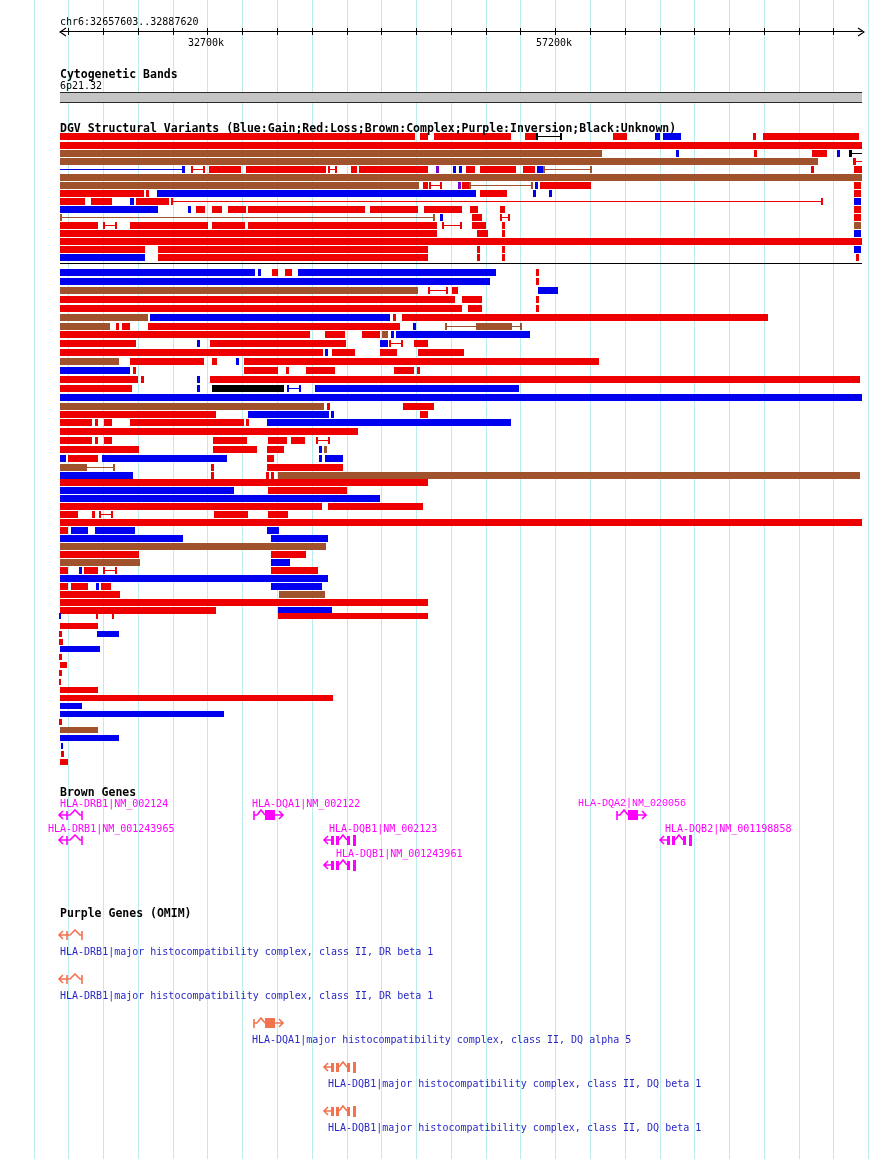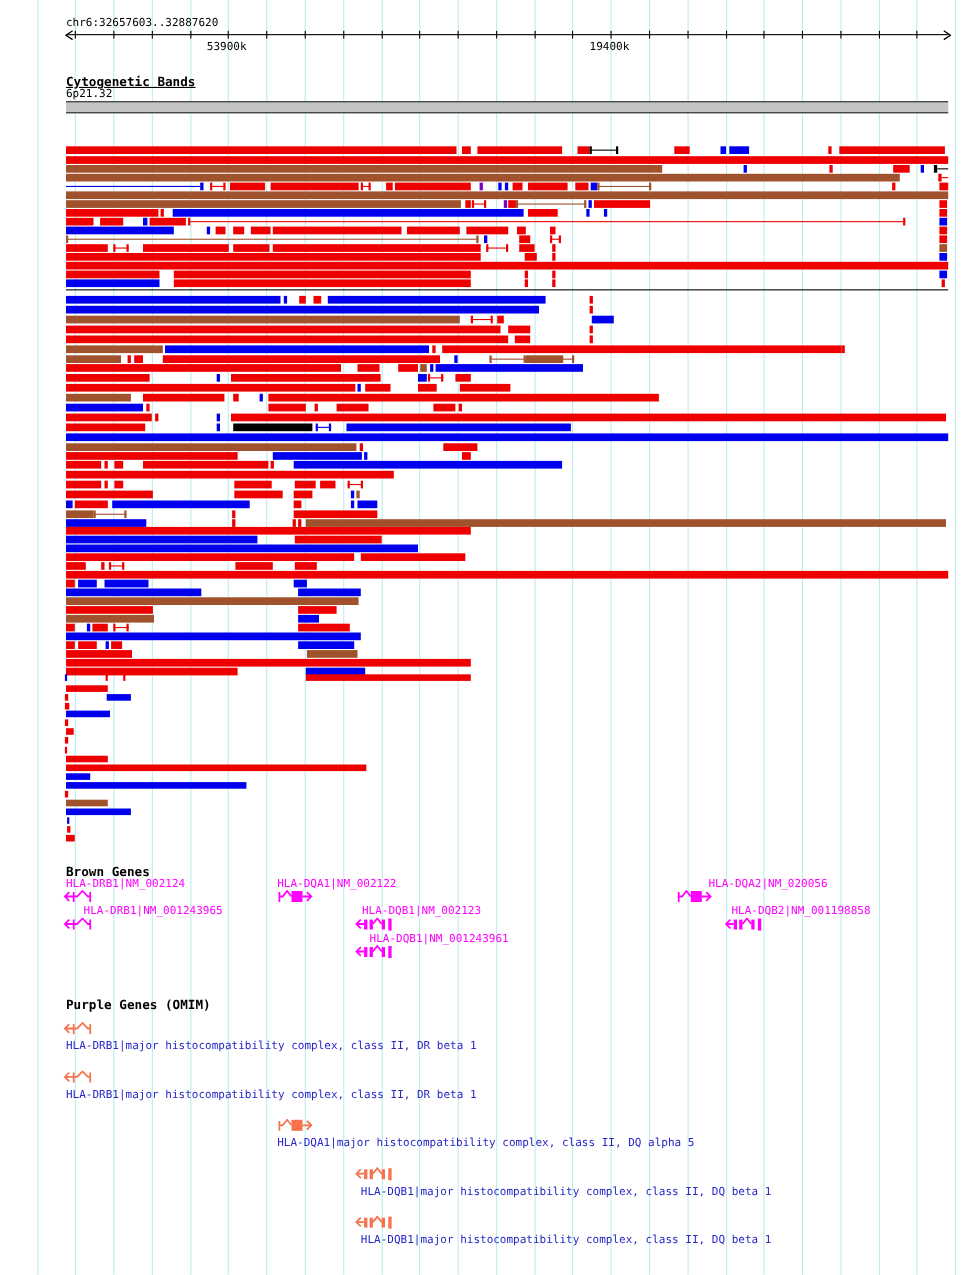--- a/index.html
+++ b/index.html
@@ -78,28 +78,29 @@
       <div class="arrowhead" style="left: 59px; top: 27px;">
         <svg width="8" height="10">
           <path d="M7 1 L1 5 L7 9" fill="none" stroke="#000" stroke-width="1.2"></path>
         </svg>
       </div>
       <div class="arrowhead" style="left: 857px; top: 27px;">
         <svg width="8" height="10">
           <path d="M1 1 L7 5 L1 9" fill="none" stroke="#000" stroke-width="1.2"></path>
         </svg>
       </div>
-      <div class="lbl" style="left: 188px; top: 37px;">53900k</div>
-      <div class="lbl" style="left: 536px; top: 37px;">19400k</div>
+      <div class="lbl" style="left: 188px; top: 37px;">32700k</div>
+      <div class="lbl" style="left: 536px; top: 37px;">57200k</div>
     </div>
 
-  <div class="hdr" id="cyto-header" style="left: 60px; top: 68px; text-decoration: underline;">Cytogenetic Bands</div>
+  <div class="hdr" id="cyto-header" style="left: 60px; top: 68px;">Cytogenetic Bands</div>
   <div class="lbl" id="cyto-band-label" style="left: 60px; top: 80px;">6p21.32</div>
   <div id="cyto-band" style="background: rgb(196, 196, 196); left: 60px; top: 92px; width: 802px; height: 9px;"></div>
 
+  <div class="hdr" id="dgv-header" style="left: 60px; top: 122px;">DGV Structural Variants (Blue:Gain;Red:Loss;Brown:Complex;Purple:Inversion;Black:Unknown)</div>
   <div id="variants-layer">
       <div class="seg" style="background: rgb(238, 0, 0); left: 60px; top: 133px; width: 355px; height: 7px;"></div>
       <div class="seg" style="background: rgb(238, 0, 0); left: 420px; top: 133px; width: 8px; height: 7px;"></div>
       <div class="seg" style="background: rgb(238, 0, 0); left: 434px; top: 133px; width: 77px; height: 7px;"></div>
       <div class="seg" style="background: rgb(238, 0, 0); left: 525px; top: 133px; width: 11px; height: 7px;"></div>
       <div class="seg" style="background: rgb(0, 0, 0); left: 536px; top: 136px; width: 26px; height: 1px;"></div>
       <div class="seg" style="background: rgb(0, 0, 0); left: 536px; top: 133px; width: 2px; height: 7px;"></div>
       <div class="seg" style="background: rgb(0, 0, 0); left: 560px; top: 133px; width: 2px; height: 7px;"></div>
       <div class="seg" style="background: rgb(238, 0, 0); left: 613px; top: 133px; width: 14px; height: 7px;"></div>
       <div class="seg" style="background: rgb(0, 0, 238); left: 655px; top: 133px; width: 5px; height: 7px;"></div>
@@ -421,29 +422,29 @@
         </svg>
       </div>
       <div class="lbl" style="color: rgb(255, 0, 255); left: 252px; top: 798px;">HLA-DQA1|NM_002122</div>
       <div class="abs" style="left: 252px; top: 809px;">
         <svg width="33" height="13">
           <path d="M2 2 V11 M2 6 H5 L9 1 L13 6" fill="none" stroke="#FF00FF" stroke-width="1.6"></path>
           <rect x="13" y="1" width="10" height="10" fill="#FF00FF"></rect>
           <path d="M23 6 H31 M27 2 L31 6 L27 10" fill="none" stroke="#FF00FF" stroke-width="1.6"></path>
         </svg>
       </div>
-      <div class="lbl" style="color: rgb(255, 0, 255); left: 644px; top: 798px;">HLA-DQA2|NM_020056</div>
+      <div class="lbl" style="color: rgb(255, 0, 255); left: 578px; top: 798px; font-family: Liberation Mono, monospace;">HLA-DQA2|NM_020056</div>
       <div class="abs" style="left: 615px; top: 809px;">
         <svg width="33" height="13">
           <path d="M2 2 V11 M2 6 H5 L9 1 L13 6" fill="none" stroke="#FF00FF" stroke-width="1.6"></path>
           <rect x="13" y="1" width="10" height="10" fill="#FF00FF"></rect>
           <path d="M23 6 H31 M27 2 L31 6 L27 10" fill="none" stroke="#FF00FF" stroke-width="1.6"></path>
         </svg>
       </div>
-      <div class="lbl" style="color: rgb(255, 0, 255); left: 76px; top: 823px;">HLA-DRB1|NM_001243965</div>
+      <div class="lbl" style="color: rgb(255, 0, 255); left: 48px; top: 823px;">HLA-DRB1|NM_001243965</div>
       <div class="abs" style="left: 57px; top: 834px;">
         <svg width="30" height="13">
           <path d="M10 6 H2 M6 2 L2 6 L6 10 M10 2 V11 M10 6 H13 L18 1 L23 6 H25 M25 2 V11" fill="none" stroke="#FF00FF" stroke-width="1.6"></path>
         </svg>
       </div>
       <div class="lbl" style="color: rgb(255, 0, 255); left: 329px; top: 823px;">HLA-DQB1|NM_002123</div>
       <div class="abs" style="left: 322px; top: 834px;">
         <svg width="37" height="13">
           <path d="M9 6 H2 M6 2 L2 6 L6 10" fill="none" stroke="#FF00FF" stroke-width="1.6"></path>
           <rect x="9" y="2" width="3" height="9" fill="#FF00FF"></rect>

